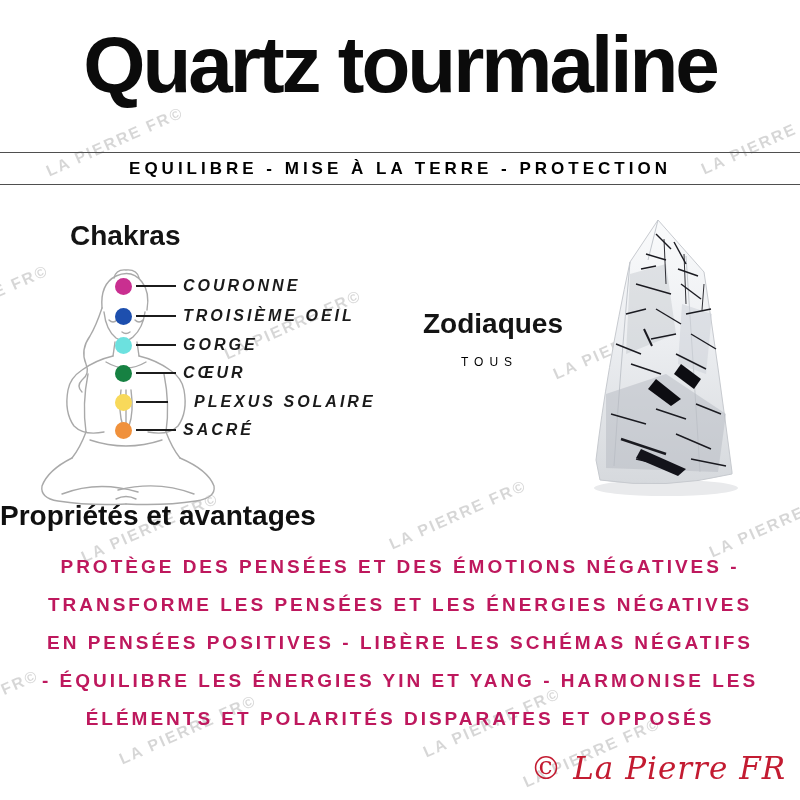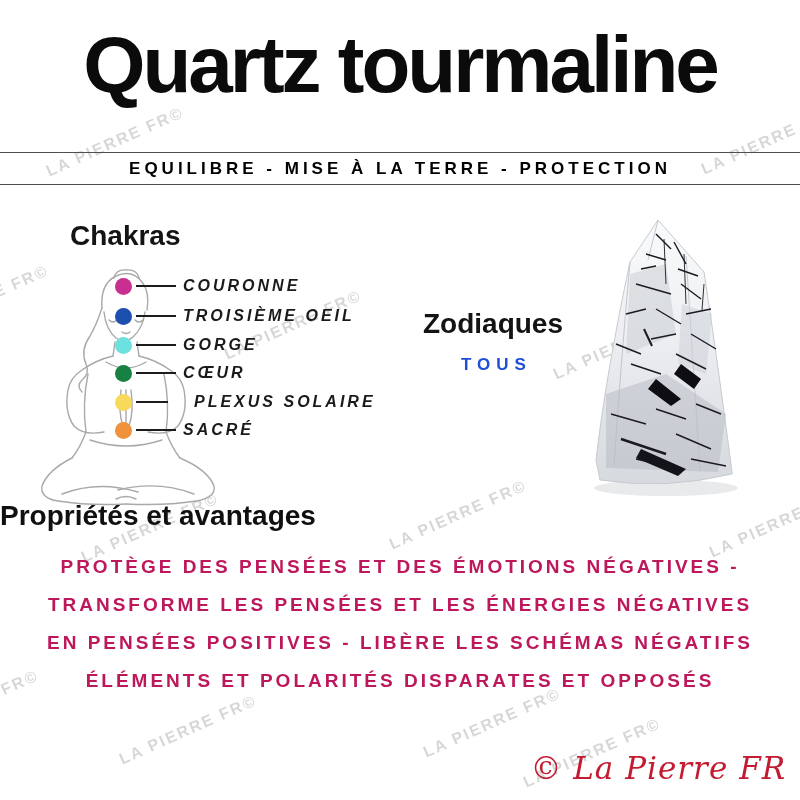--- a/index.html
+++ b/index.html
@@ -35,21 +35,21 @@
   .chakra-dot{width:17px;height:17px;border-radius:50%;flex:0 0 17px;}
   .chakra-tick{width:40px;height:2px;background:#1c1c1c;margin-left:4px;flex:0 0 40px;}
   .chakra-label{
     margin-left:7px;font-size:16px;font-weight:700;letter-spacing:3px;
     color:#1a1a1a;white-space:nowrap;
   }
   .chakra-row.indent .chakra-tick{width:32px;flex-basis:32px;}
   .chakra-row.indent .chakra-label{margin-left:26px;text-align:right;}
   
   .zodiac-heading{position:absolute;left:423px;top:308px;font-size:28px;font-weight:700;color:#141414;}
-  .zodiac-value{position:absolute;left:461px;top:355px;font-size:17px;font-weight:700;letter-spacing:6px;color:#1d4ed8;}
+  .zodiac-value{position:absolute;left:461px;top:355px;font-size:12px;font-weight:400;letter-spacing:6px;color:#000000;}
   
   .crystal-svg{position:absolute;left:586px;top:214px;width:168px;height:286px;}
   
   .props-heading{
     position:absolute;top:500px;left:0;width:780px;
     font-size:28px;font-weight:700;color:#101010;
   }
   .props-body{
     position:absolute;top:548px;left:0;width:800px;text-align:center;
   }
@@ -199,18 +199,19 @@
     <path d="M95,150 L115,165 L108,175 L88,160 Z" fill="#0d0d12"></path>
     <path d="M70,165 L95,185 L85,192 L62,175 Z" fill="#0d0d12"></path>
     <path d="M55,235 L100,255 L92,262 L50,244 Z" fill="#13131a"></path>
   </svg>
 
   <div class="props-heading">Propriétés et avantages</div>
   <div class="props-body">
     <div class="props-line">PROTÈGE DES PENSÉES ET DES ÉMOTIONS NÉGATIVES -</div>
     <div class="props-line">TRANSFORME LES PENSÉES ET LES ÉNERGIES NÉGATIVES</div>
     <div class="props-line">EN PENSÉES POSITIVES - LIBÈRE LES SCHÉMAS NÉGATIFS</div>
+    <div class="props-line">- ÉQUILIBRE LES ÉNERGIES YIN ET YANG - HARMONISE LES</div>
     <div class="props-line">ÉLÉMENTS ET POLARITÉS DISPARATES ET OPPOSÉS</div>
   </div>
 
   <div class="signature" style="color: rgb(195, 27, 49);">© La Pierre FR</div>
 
 </div>
 
 </body></html>

